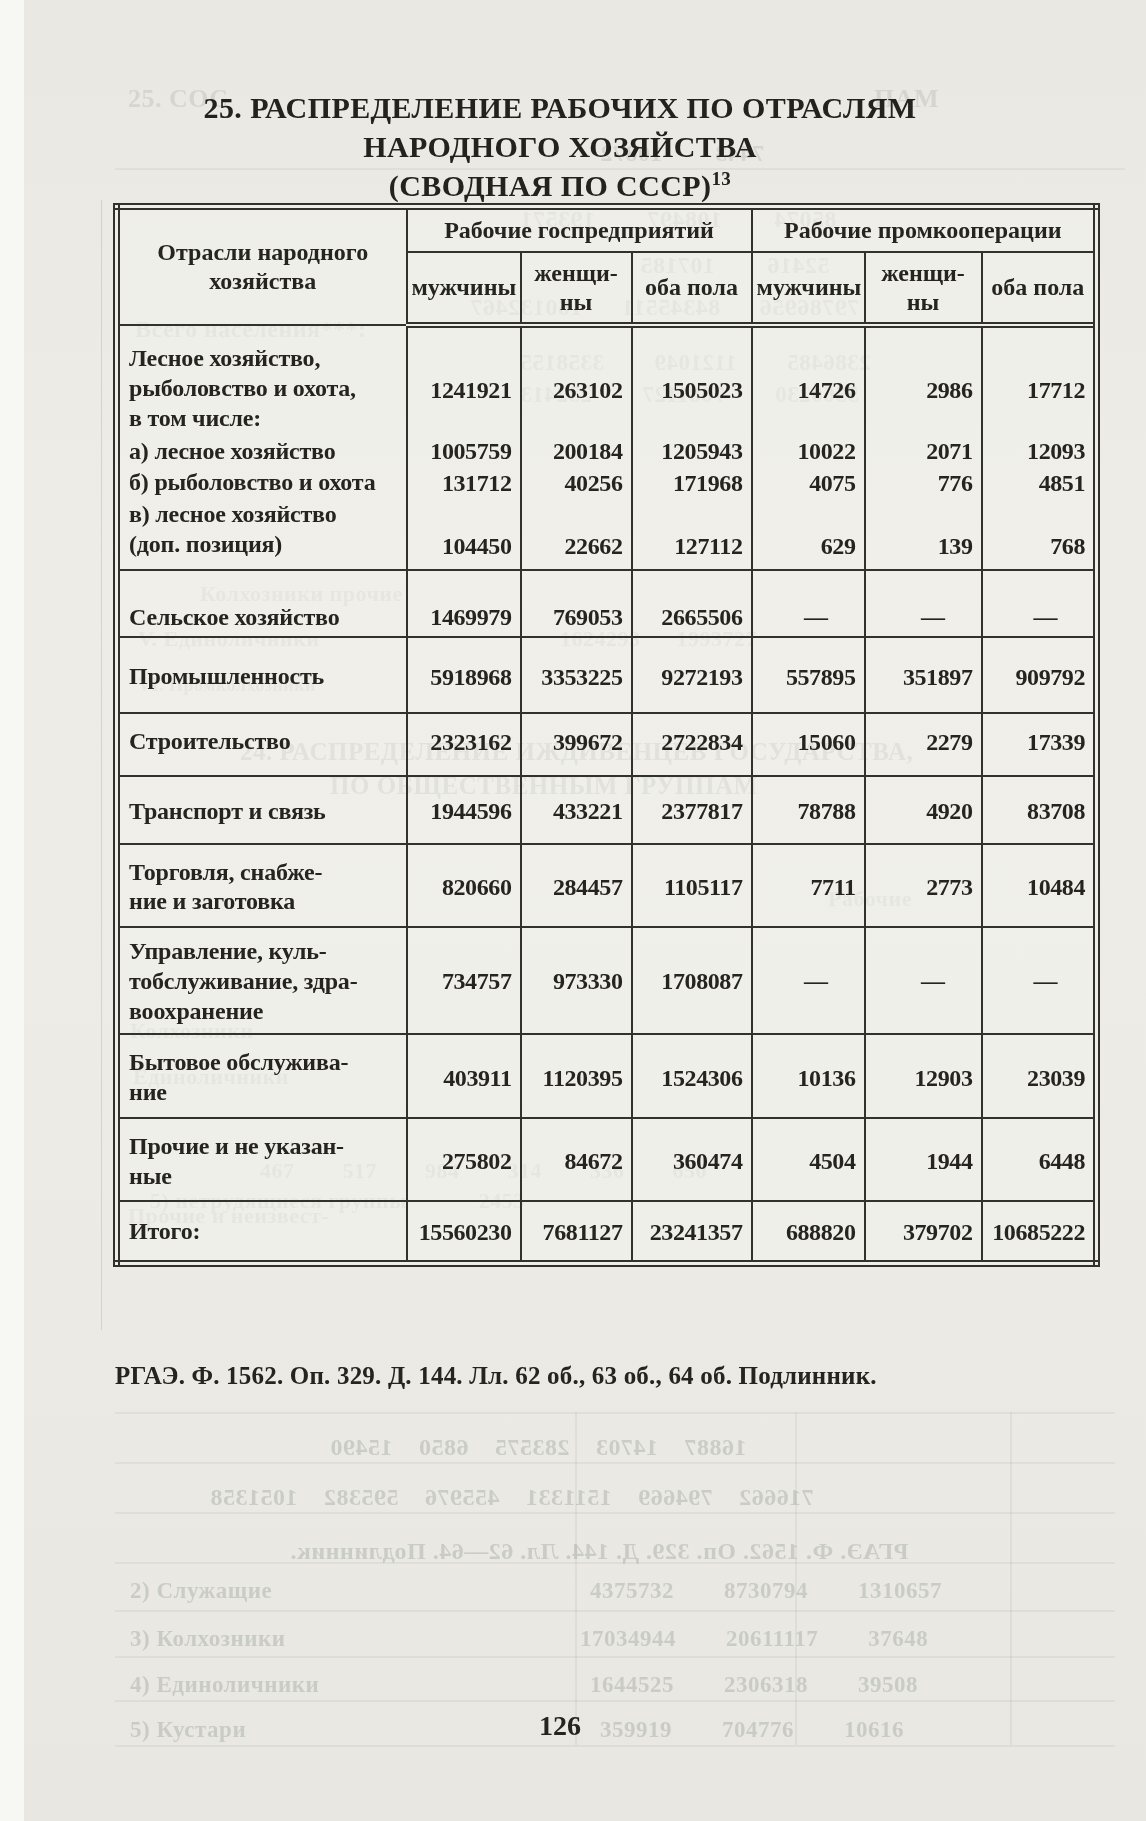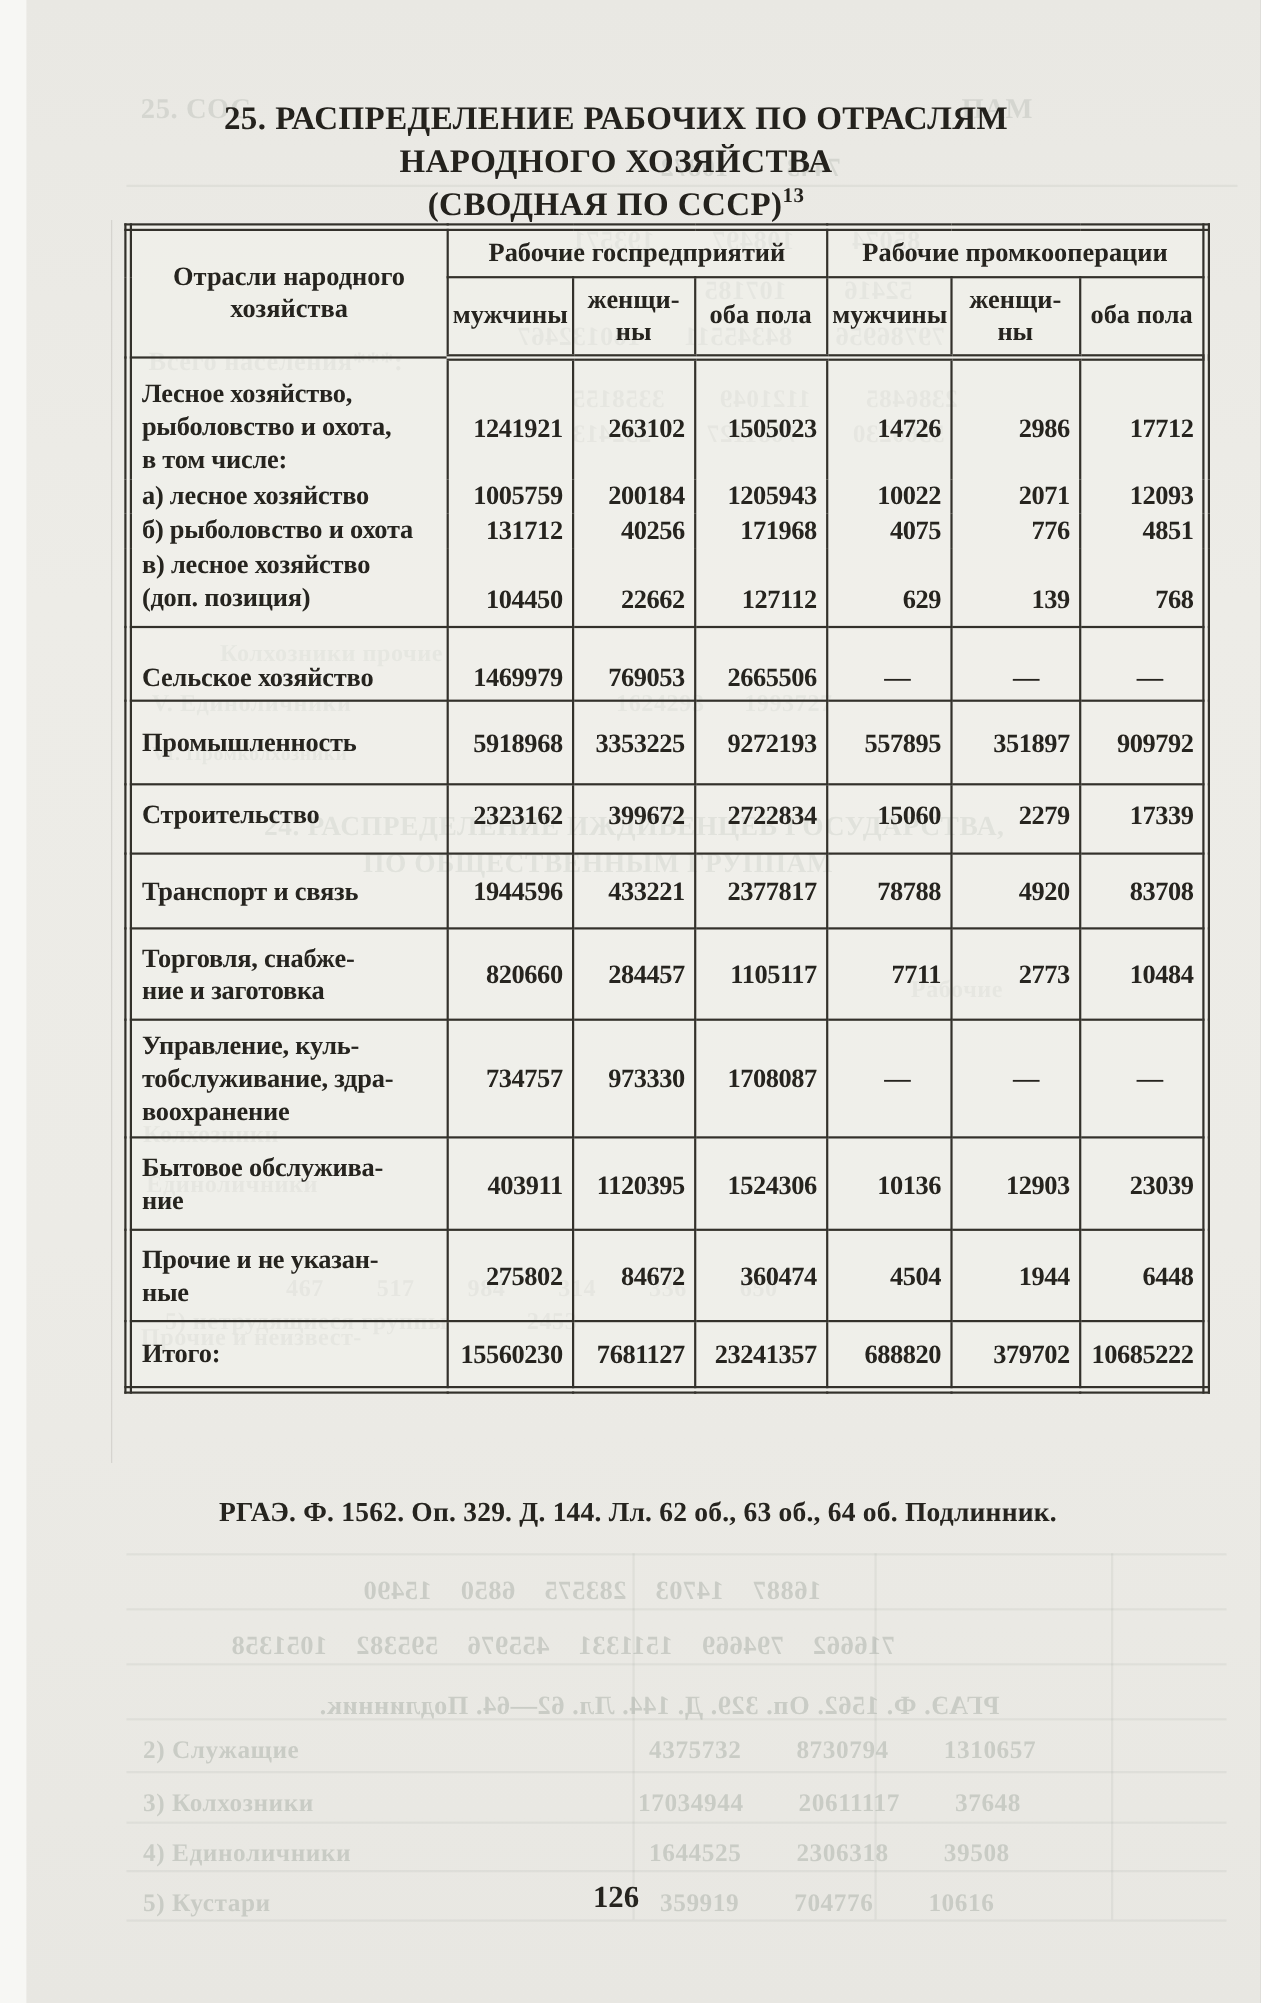--- a/index.html
+++ b/index.html
@@ -74,21 +74,21 @@
   tr.rF td{padding-top:13px;padding-bottom:18px;}
   tr.rG td{padding-top:20px;padding-bottom:16px;}
   tr.rH td{padding-top:13px;padding-bottom:9px;}
   tr.rI td{padding-top:9px;padding-bottom:7px;}
   tr.rJ td{padding-top:13px;padding-bottom:9px;}
   tr.rK td{padding-top:15px;padding-bottom:13px;}
 
   
   .source{
     position:absolute;left:115px;top:1362px;width:930px;
-    text-align:center;font-size:25px;font-weight:700;letter-spacing:.2px;
+    font-size:25px;font-weight:700;letter-spacing:.2px;
   }
   .pagenum{
     position:absolute;left:0;top:1710px;width:1120px;
     text-align:center;font-size:28px;font-weight:700;
   }
 </style>
 </head>
 <body>
 
 <div class="page">

